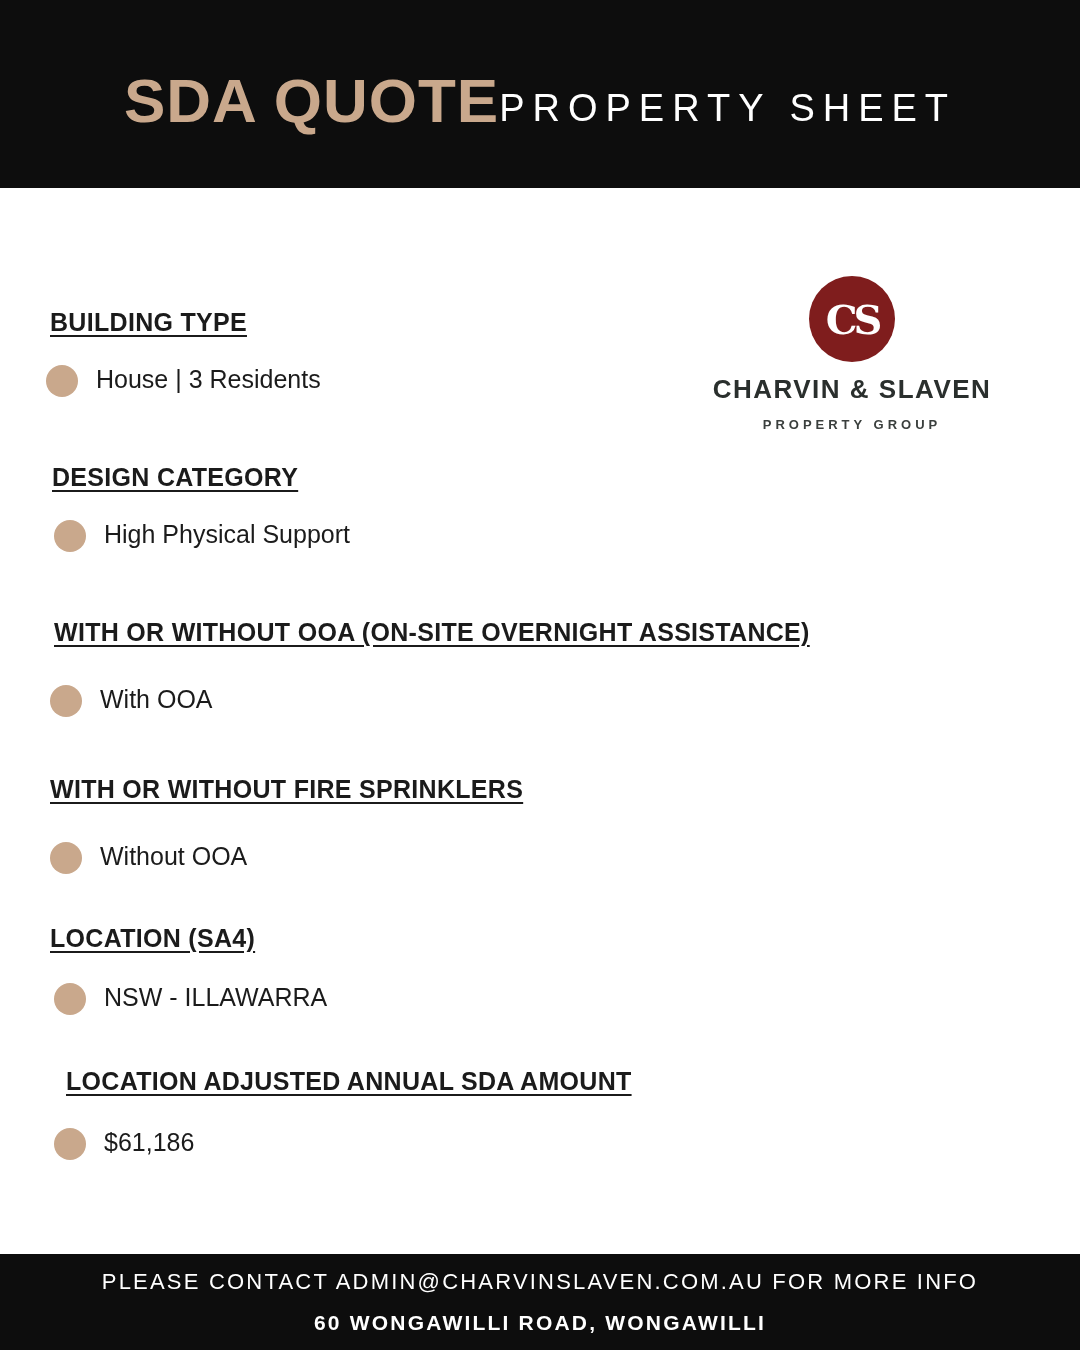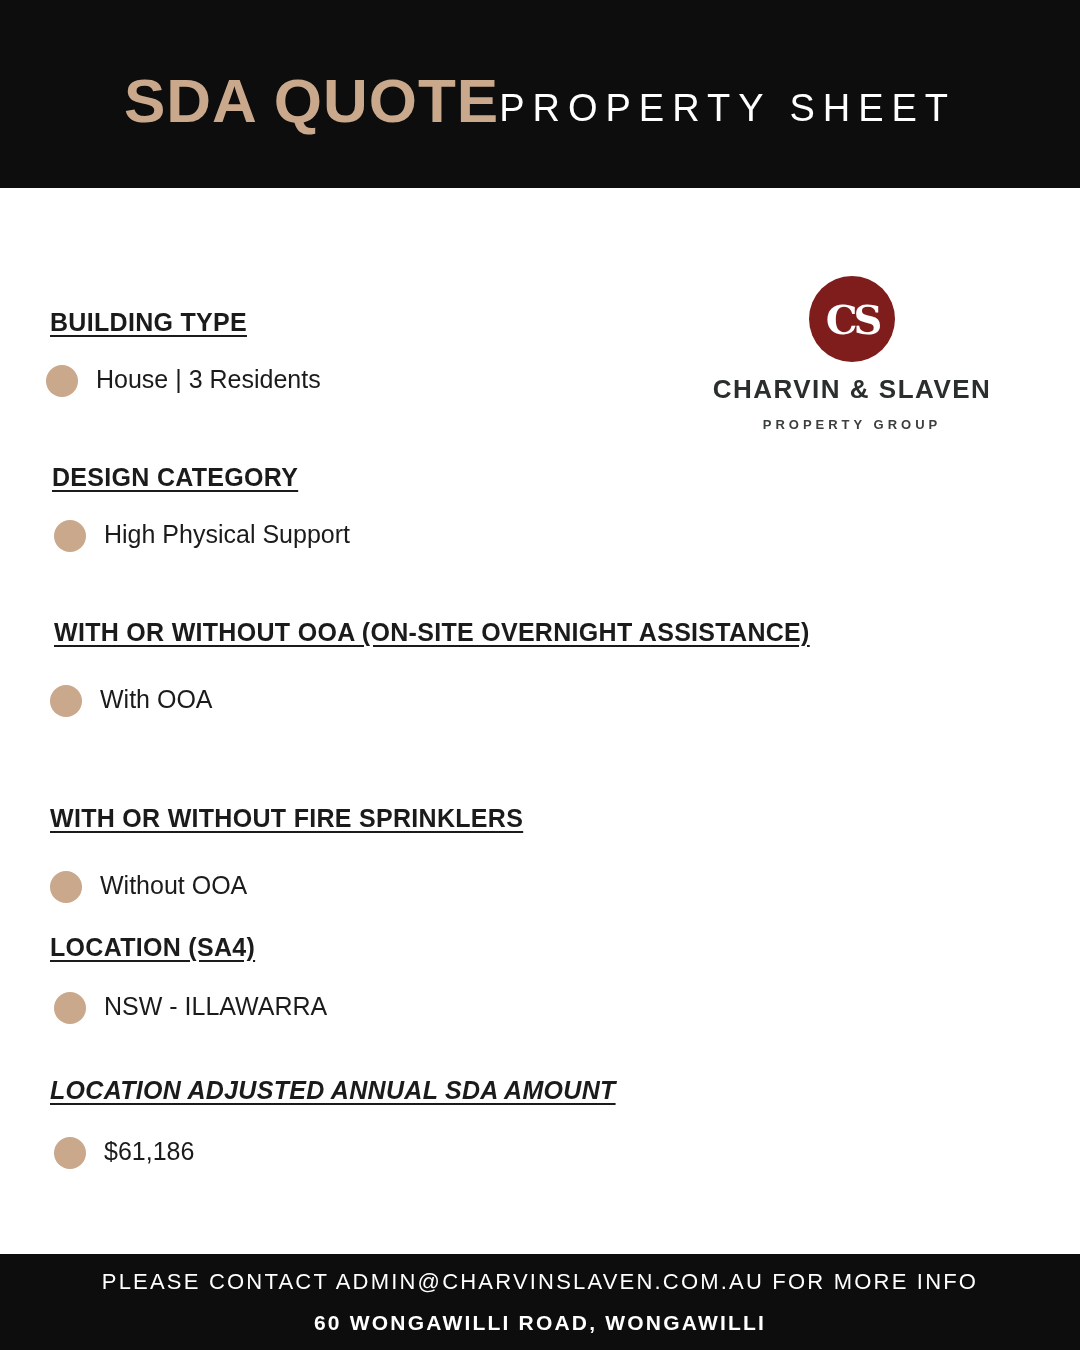--- a/index.html
+++ b/index.html
@@ -122,25 +122,25 @@
     font-weight: 400;
   }
 
   
   .s0 .section-title { margin-left: 0px; }
   .s0 .section-value-row { margin-top: 28px; margin-left: -4px; }
   .s1 .section-title { margin-top: 62px; margin-left: 2px; text-align: center; }
   .s1 .section-value-row { margin-top: 28px; margin-left: 4px; }
   .s2 .section-title { margin-top: 62px; margin-left: 4px; }
   .s2 .section-value-row { margin-top: 38px; margin-left: 0px; }
-  .s3 .section-title { margin-top: 83px; margin-left: 0px; }
+  .s3 .section-title { margin-top: 54px; margin-left: 0px; }
   .s3 .section-value-row { margin-top: 38px; margin-left: 0px; }
-  .s4 .section-title { margin-top: 26px; margin-left: 0px; text-decoration: underline; }
+  .s4 .section-title { margin-top: 46px; margin-left: 0px; text-decoration: underline; }
   .s4 .section-value-row { margin-top: 30px; margin-left: 4px; }
-  .s5 .section-title { margin-top: 48px; margin-left: 0px; font-style: italic; }
+  .s5 .section-title { margin-top: 48px; margin-left: 16px; }
   .s5 .section-value-row { margin-top: 32px; margin-left: 4px; }
 
   
   .footer {
     position: absolute;
     left: 0;
     bottom: 0;
     width: 100%;
     height: 96px;
     background: #0d0d0d;

